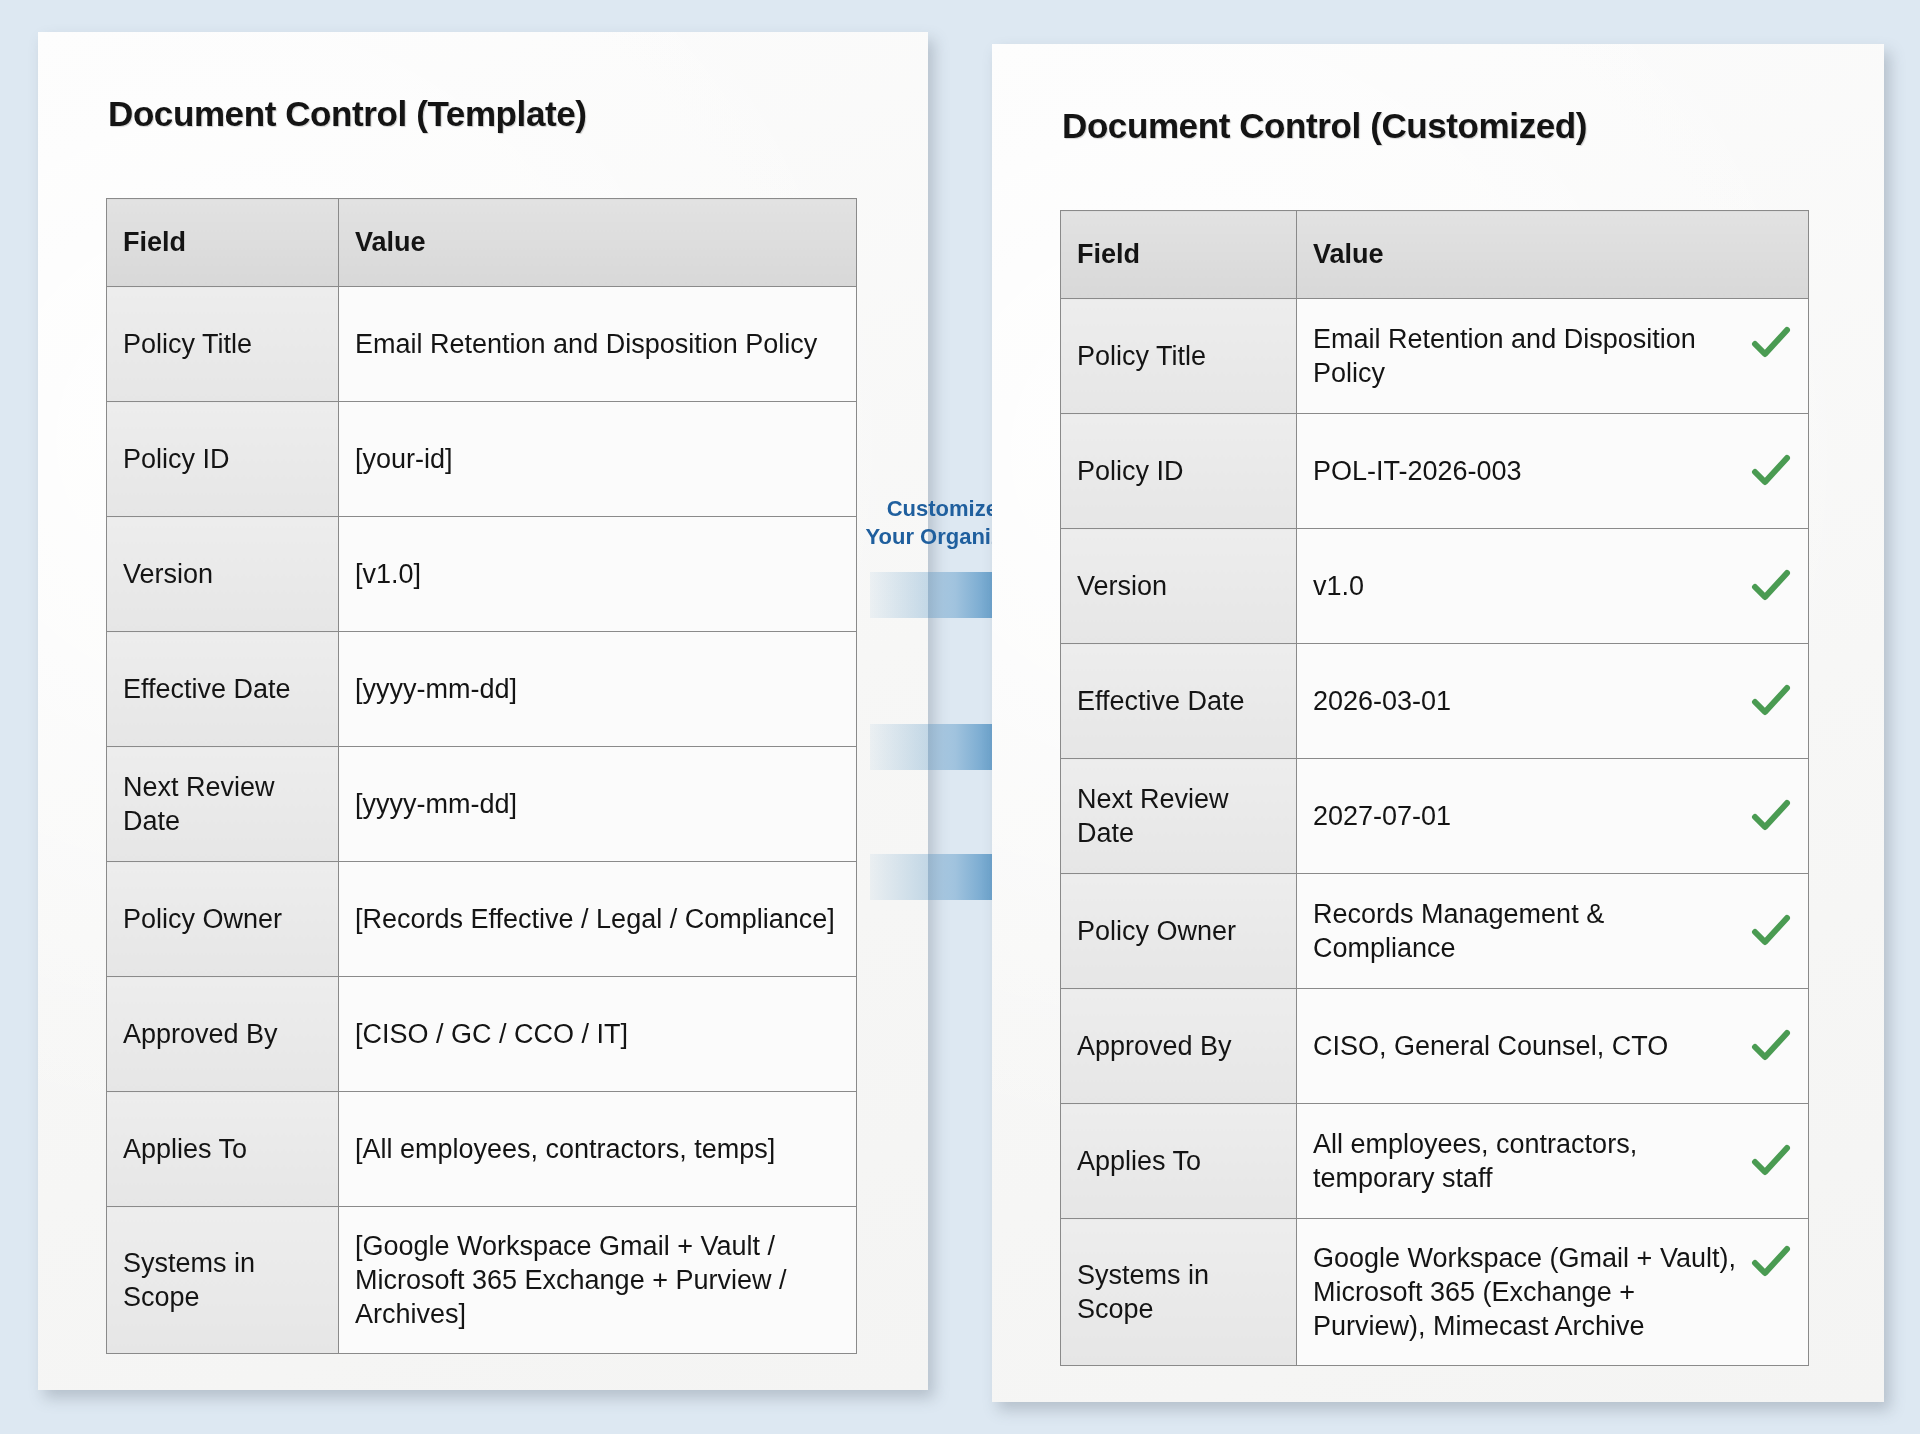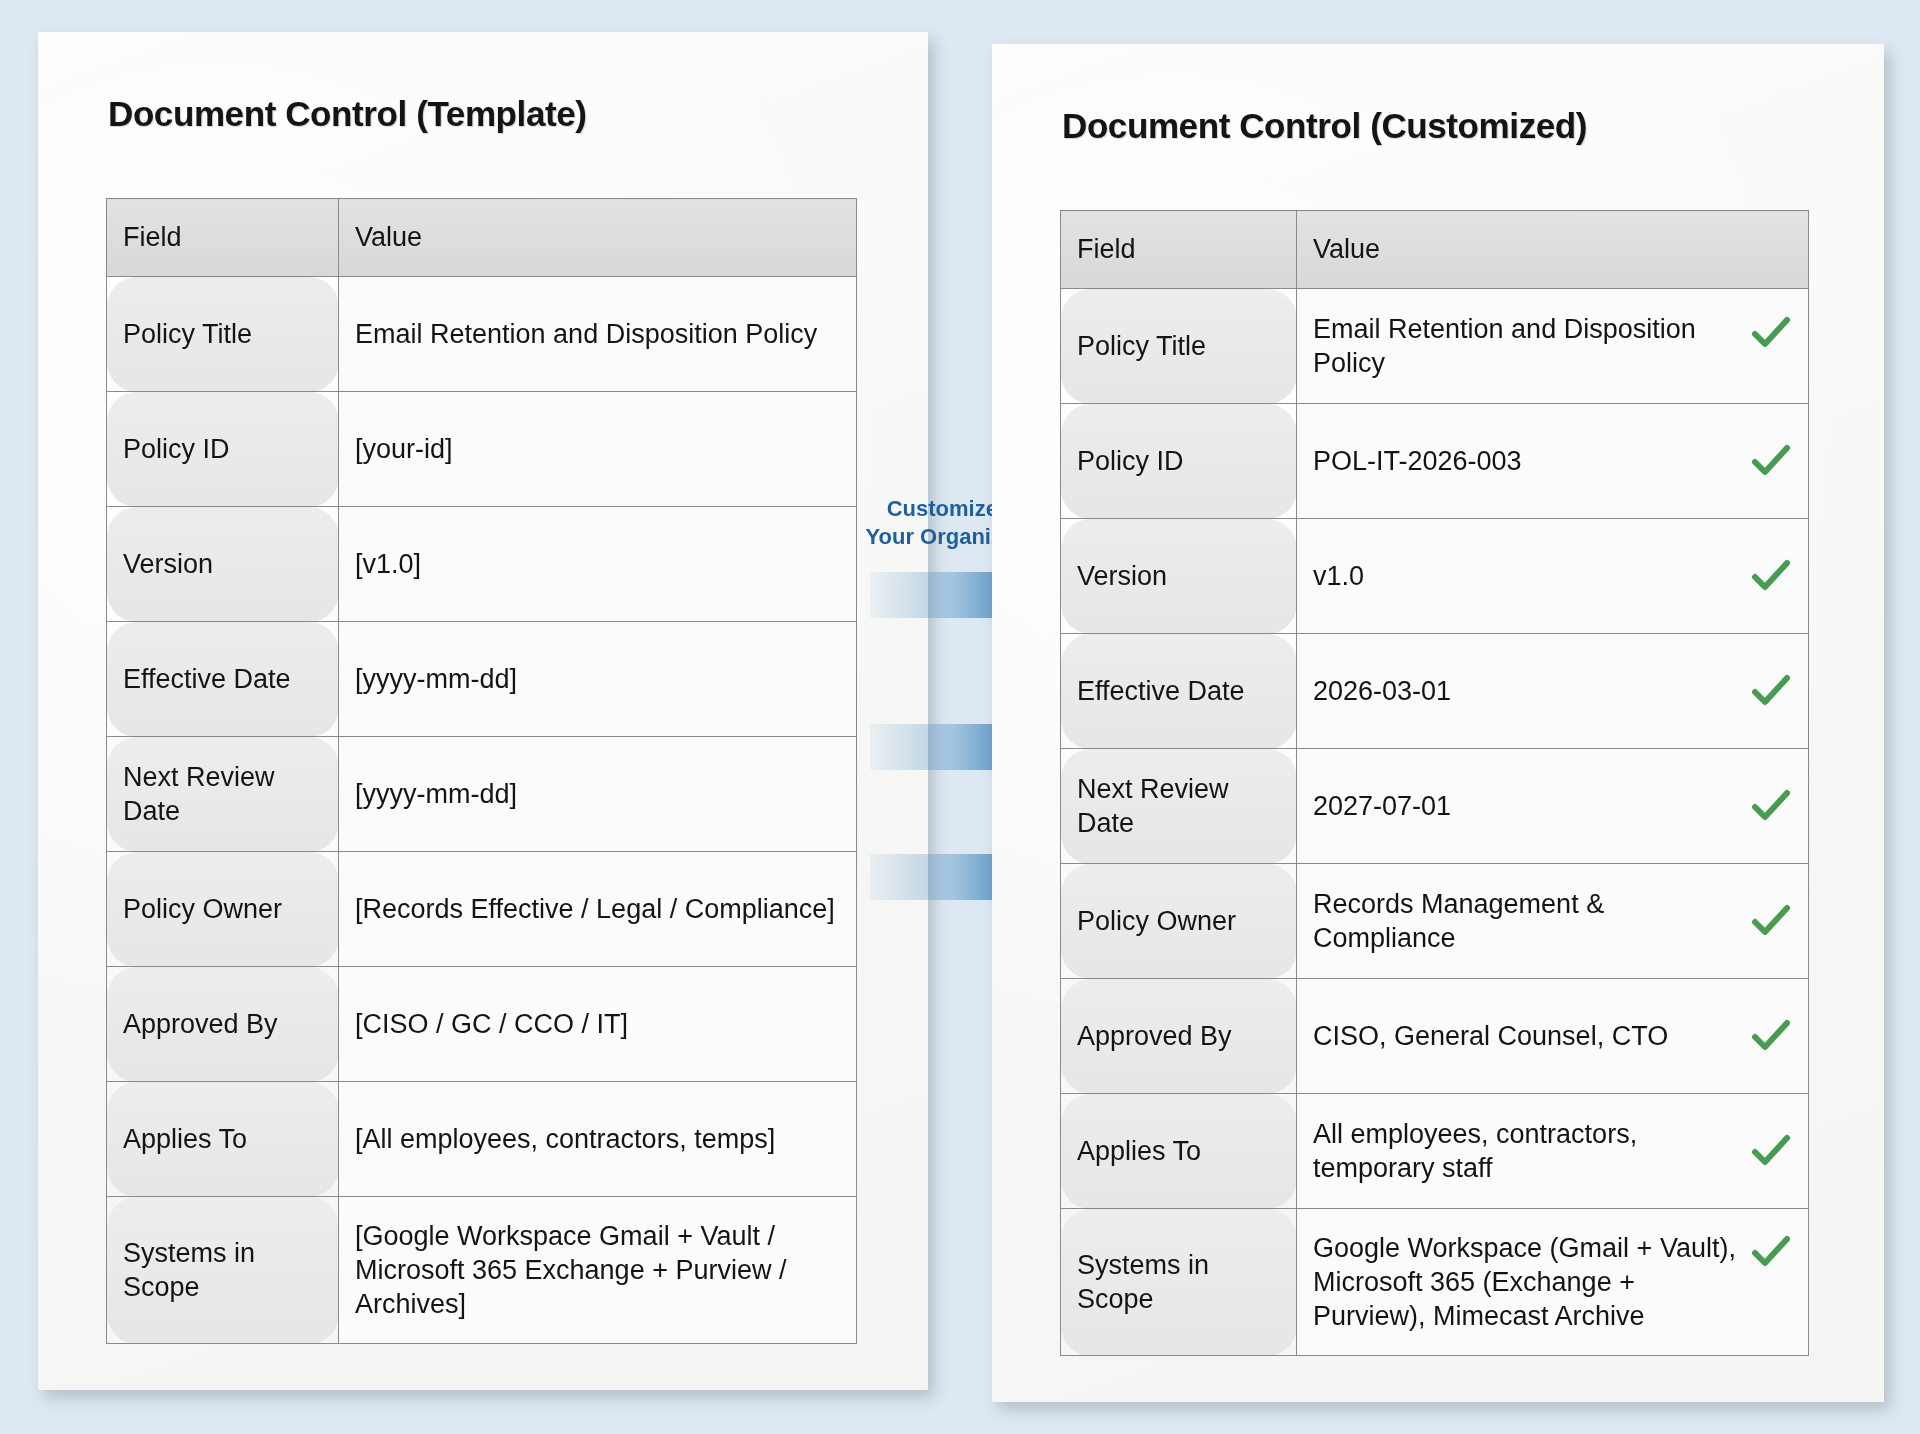--- a/index.html
+++ b/index.html
@@ -59,29 +59,28 @@
     border: 1px solid #8a8a8a;
     vertical-align: middle;
     padding: 12px 16px;
     font-size: 27px;
     line-height: 1.26;
     color: #141414;
   }
 
   .dc-table thead th {
     background: linear-gradient(180deg, #e2e2e2 0%, #d8d8d8 100%);
-    font-weight: normal;
-    height: 78px;
+    font-weight: bold;
+    height: 88px;
     text-align: left;
     font-size: 27px;
   }
 
   .dc-table tbody td.field-cell {
     background: linear-gradient(180deg, #ededed 0%, #e6e6e6 100%);
-    border-radius: 30px;
   }
   .dc-table tbody td.value-cell {
     background: #fbfbfb;
   }
 
   .left  .col-field { width: 232px; }
   .left  .col-value { width: 518px; }
   .right .col-field { width: 236px; }
   .right .col-value { width: 512px; }
 

